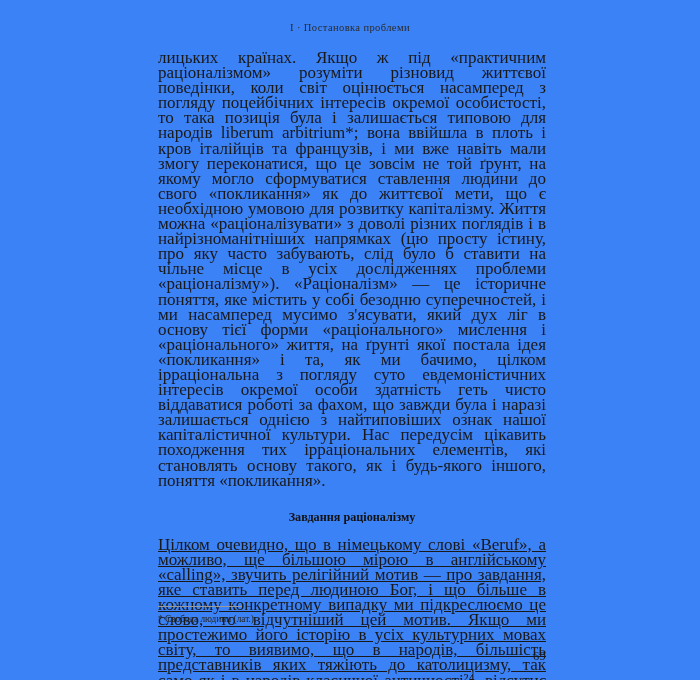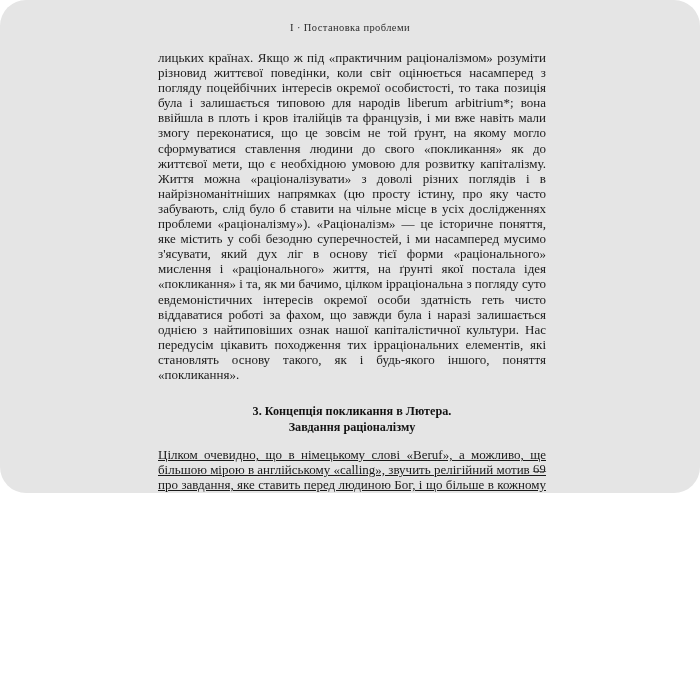--- a/index.html
+++ b/index.html
@@ -3,48 +3,47 @@
 <meta charset="utf-8">
 <style>
   html, body {
     margin: 0;
     padding: 0;
     background: #ffffff;
   }
   .page {
     position: relative;
     width: 700px;
-    height: 493px;
-    background: #e5e5e5;
+    height: 680px;
+    background: #3b82f6;
     font-family: "Liberation Serif", serif;
     color: #1a1a1a;
     overflow: hidden;
     box-sizing: border-box;
-    border-radius: 26px;
   }
   .header {
     position: absolute;
     top: 22px;
     left: 0;
     width: 700px;
     text-align: center;
     font-family: "Liberation Serif", serif;
     font-size: 10.5px;
     letter-spacing: 0.4px;
     color: #2b2b2b;
   }
   .content {
     position: absolute;
     top: 50px;
     left: 158px;
     width: 388px;
   }
   p.body-par {
     margin: 0;
-    font-size: 13px;
+    font-size: 17px;
     line-height: 15.1px;
     text-align: justify;
     text-indent: 0;
     hyphens: auto;
     -webkit-hyphens: auto;
     color: #191919;
   }
   .section-head {
     margin: 21px 0 12px 0;
     text-align: center;
@@ -91,21 +90,20 @@
 
 <div class="page">
 
   <div class="header">I · Постановка проблеми</div>
 
   <div class="content">
 
     <p class="body-par">лицьких країнах. Якщо ж під «практичним раціоналізмом» розуміти різновид життєвої поведінки, коли світ оцінюється насамперед з погляду поцейбічних інтересів окремої особистості, то така позиція була і залишається типовою для народів liberum arbitrium*; вона ввійшла в плоть і кров італійців та французів, і ми вже навіть мали змогу переконатися, що це зовсім не той ґрунт, на якому могло сформуватися ставлення людини до свого «покликання» як до життєвої мети, що є необхідною умовою для розвитку капіталізму. Життя можна «раціоналізувати» з доволі різних поглядів і в найрізноманітніших напрямках (цю просту істину, про яку часто забувають, слід було б ставити на чільне місце в усіх дослідженнях проблеми «раціоналізму»). «Раціоналізм» — це історичне поняття, яке містить у собі безодню суперечностей, і ми насамперед мусимо з'ясувати, який дух ліг в основу тієї форми «раціонального» мислення і «раціонального» життя, на ґрунті якої постала ідея «покликання» і та, як ми бачимо, цілком ірраціональна з погляду суто евдемоністичних інтересів окремої особи здатність геть чисто віддаватися роботі за фахом, що завжди була і наразі залишається однією з найтиповіших ознак нашої капіталістичної культури. Нас передусім цікавить походження тих ірраціональних елементів, які становлять основу такого, як і будь-якого іншого, поняття «покликання».</p>
 
     <div class="section-head">
-      <span class="line">3. Концепція покликання в Лютера.</span>
       <span class="line">Завдання раціоналізму</span>
     </div>
 
     <p class="body-par par-gap">Цілком очевидно, що в німецькому слові «Beruf», а можливо, ще більшою мірою в англійському «calling», звучить релігійний мотив — про завдання, яке ставить перед людиною Бог, і що більше в кожному конкретному випадку ми підкреслюємо це слово, то відчутніший цей мотив. Якщо ми простежимо його історію в усіх культурних мовах світу, то виявимо, що в народів, більшість представників яких тяжіють до католицизму, так само як і в народів класичної античності²⁴, відсутнє це поняття (що означає певне життєве становище, чітко визначену сферу діяльності), тоді як переважно в усіх протестантських народів воно існує. Виявляється, що справа тут зовсім не в якихось етнічно зумовлених особливостях згаданих мов і не у вираженні «німецького народного духу». Це слово в його теперішньому значенні вперше тра-</p>
 
   </div>
 
   <div class="footnote-rule"></div>
 
   <div class="footnote">

